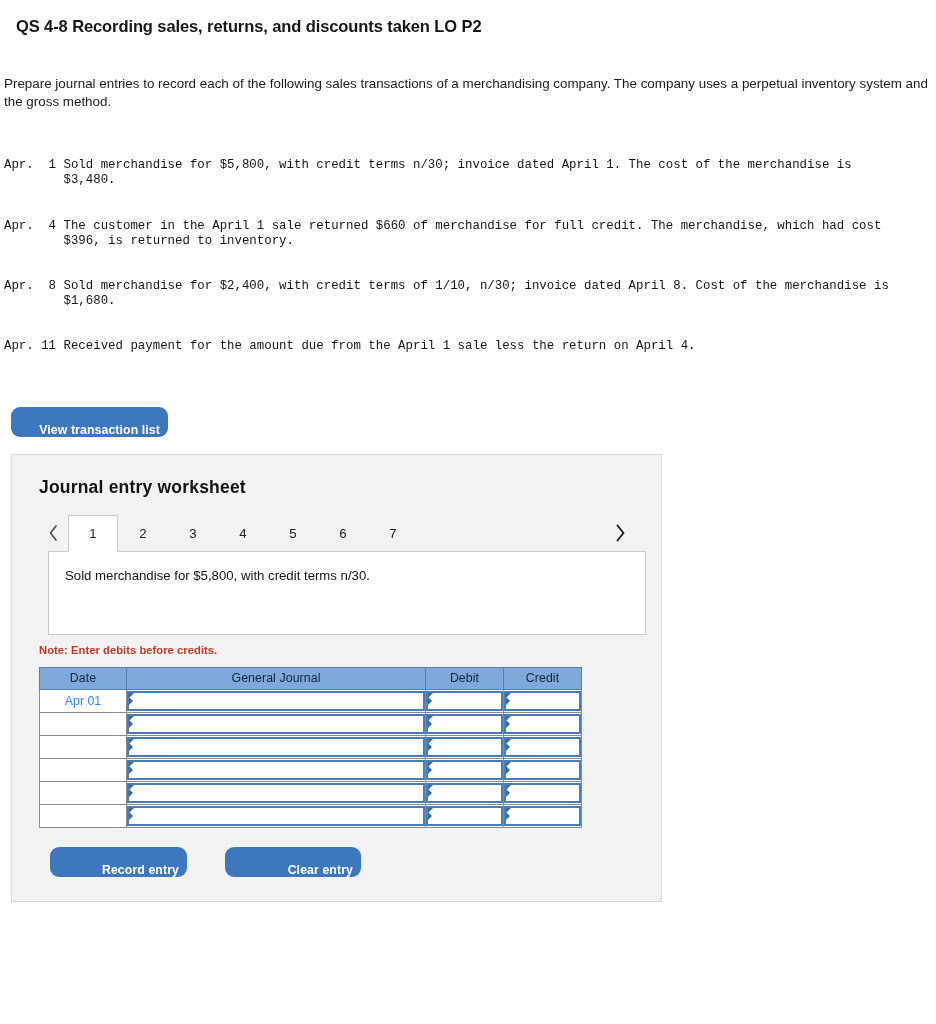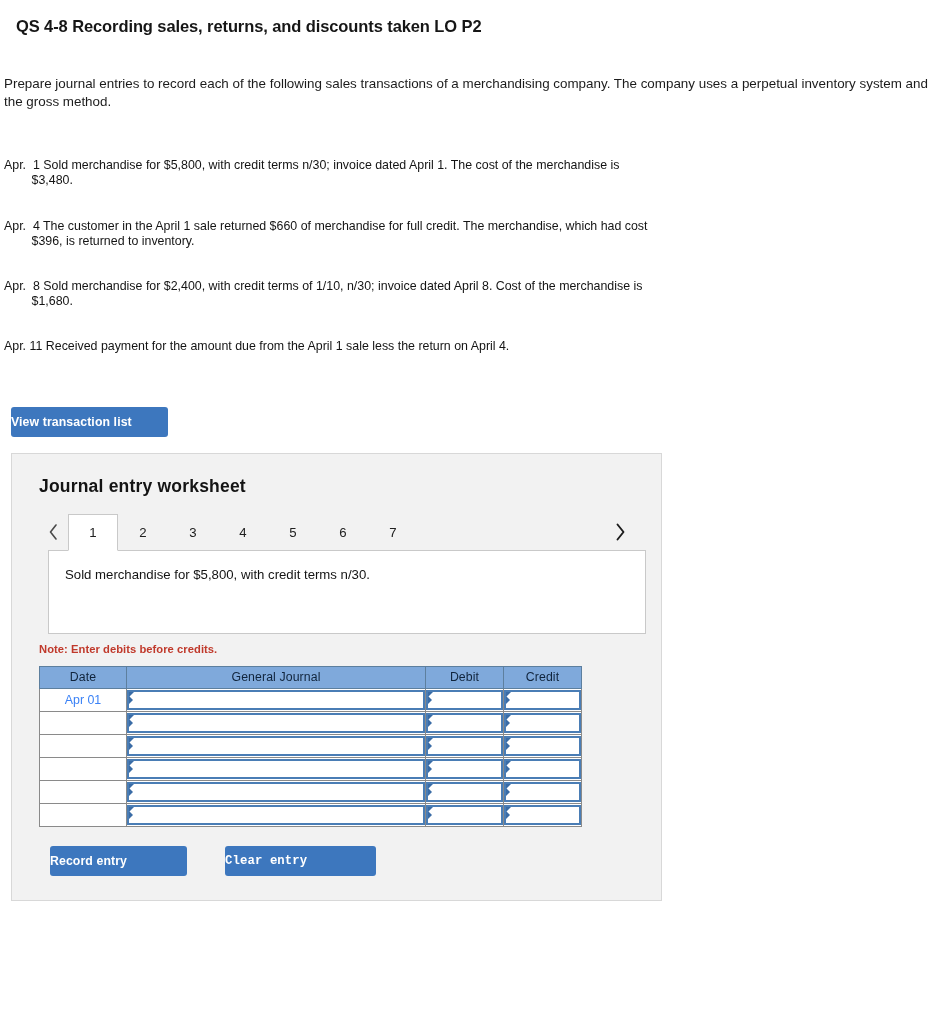--- a/index.html
+++ b/index.html
@@ -38,42 +38,42 @@
     font-size: 13.4px;
     line-height: 17.5px;
     color: #1c1c1c;
     margin: 0;
     padding: 27px 8px 0 4px;
     max-width: 930px;
   }
 
   
   .txn-list {
-    font-family: Liberation Sans, sans-serif;
+    font-family: Liberation Mono, monospace;
     font-size: 12.4px;
     line-height: 15.1px;
     color: #141414;
     padding: 18px 0 0 4px;
     white-space: pre;
   }
   .txn-row { display: block; }
 
   
   .btn {
     display: inline-block;
     background: #3d77be;
     color: #ffffff;
     border: none;
-    border-radius: 3px;
+    border-radius: 9px;
     font-family: "Liberation Sans", sans-serif;
     font-size: 12.3px;
     font-weight: bold;
-    text-align: left;
+    text-align: right;
     cursor: pointer;
-    padding: 0;
+    padding: 8px;
     line-height: 30px;
     height: 30px;
     letter-spacing: 0.1px;
   }
   .btn-view-txn {
     margin: 22px 0 0 11px;
     width: 157px;
   }
 
   
@@ -236,21 +236,21 @@
   }
 
   
   .actions {
     position: relative;
     margin: 19px 0 0 27px;
     width: 610px;
     height: 30px;
   }
   .btn-record  { position: absolute; left: 11px;  width: 137px; }
-  .btn-clear   { position: absolute; left: 186px; width: 151px; font-family: Liberation Mono, monospace; }
+  .btn-clear   { position: absolute; left: 186px; width: 136px; }
   .btn-viewgj  { position: absolute; left: 448px; width: 159px; }
 </style>
 </head>
 <body>
 
 <div class="page">
 
   <h1 class="q-title">QS 4-8 Recording sales, returns, and discounts taken LO P2</h1>
 
   <p class="q-instructions">Prepare journal entries to record each of the following sales transactions of a merchandising company. The company uses a perpetual inventory system and the gross method.</p>

